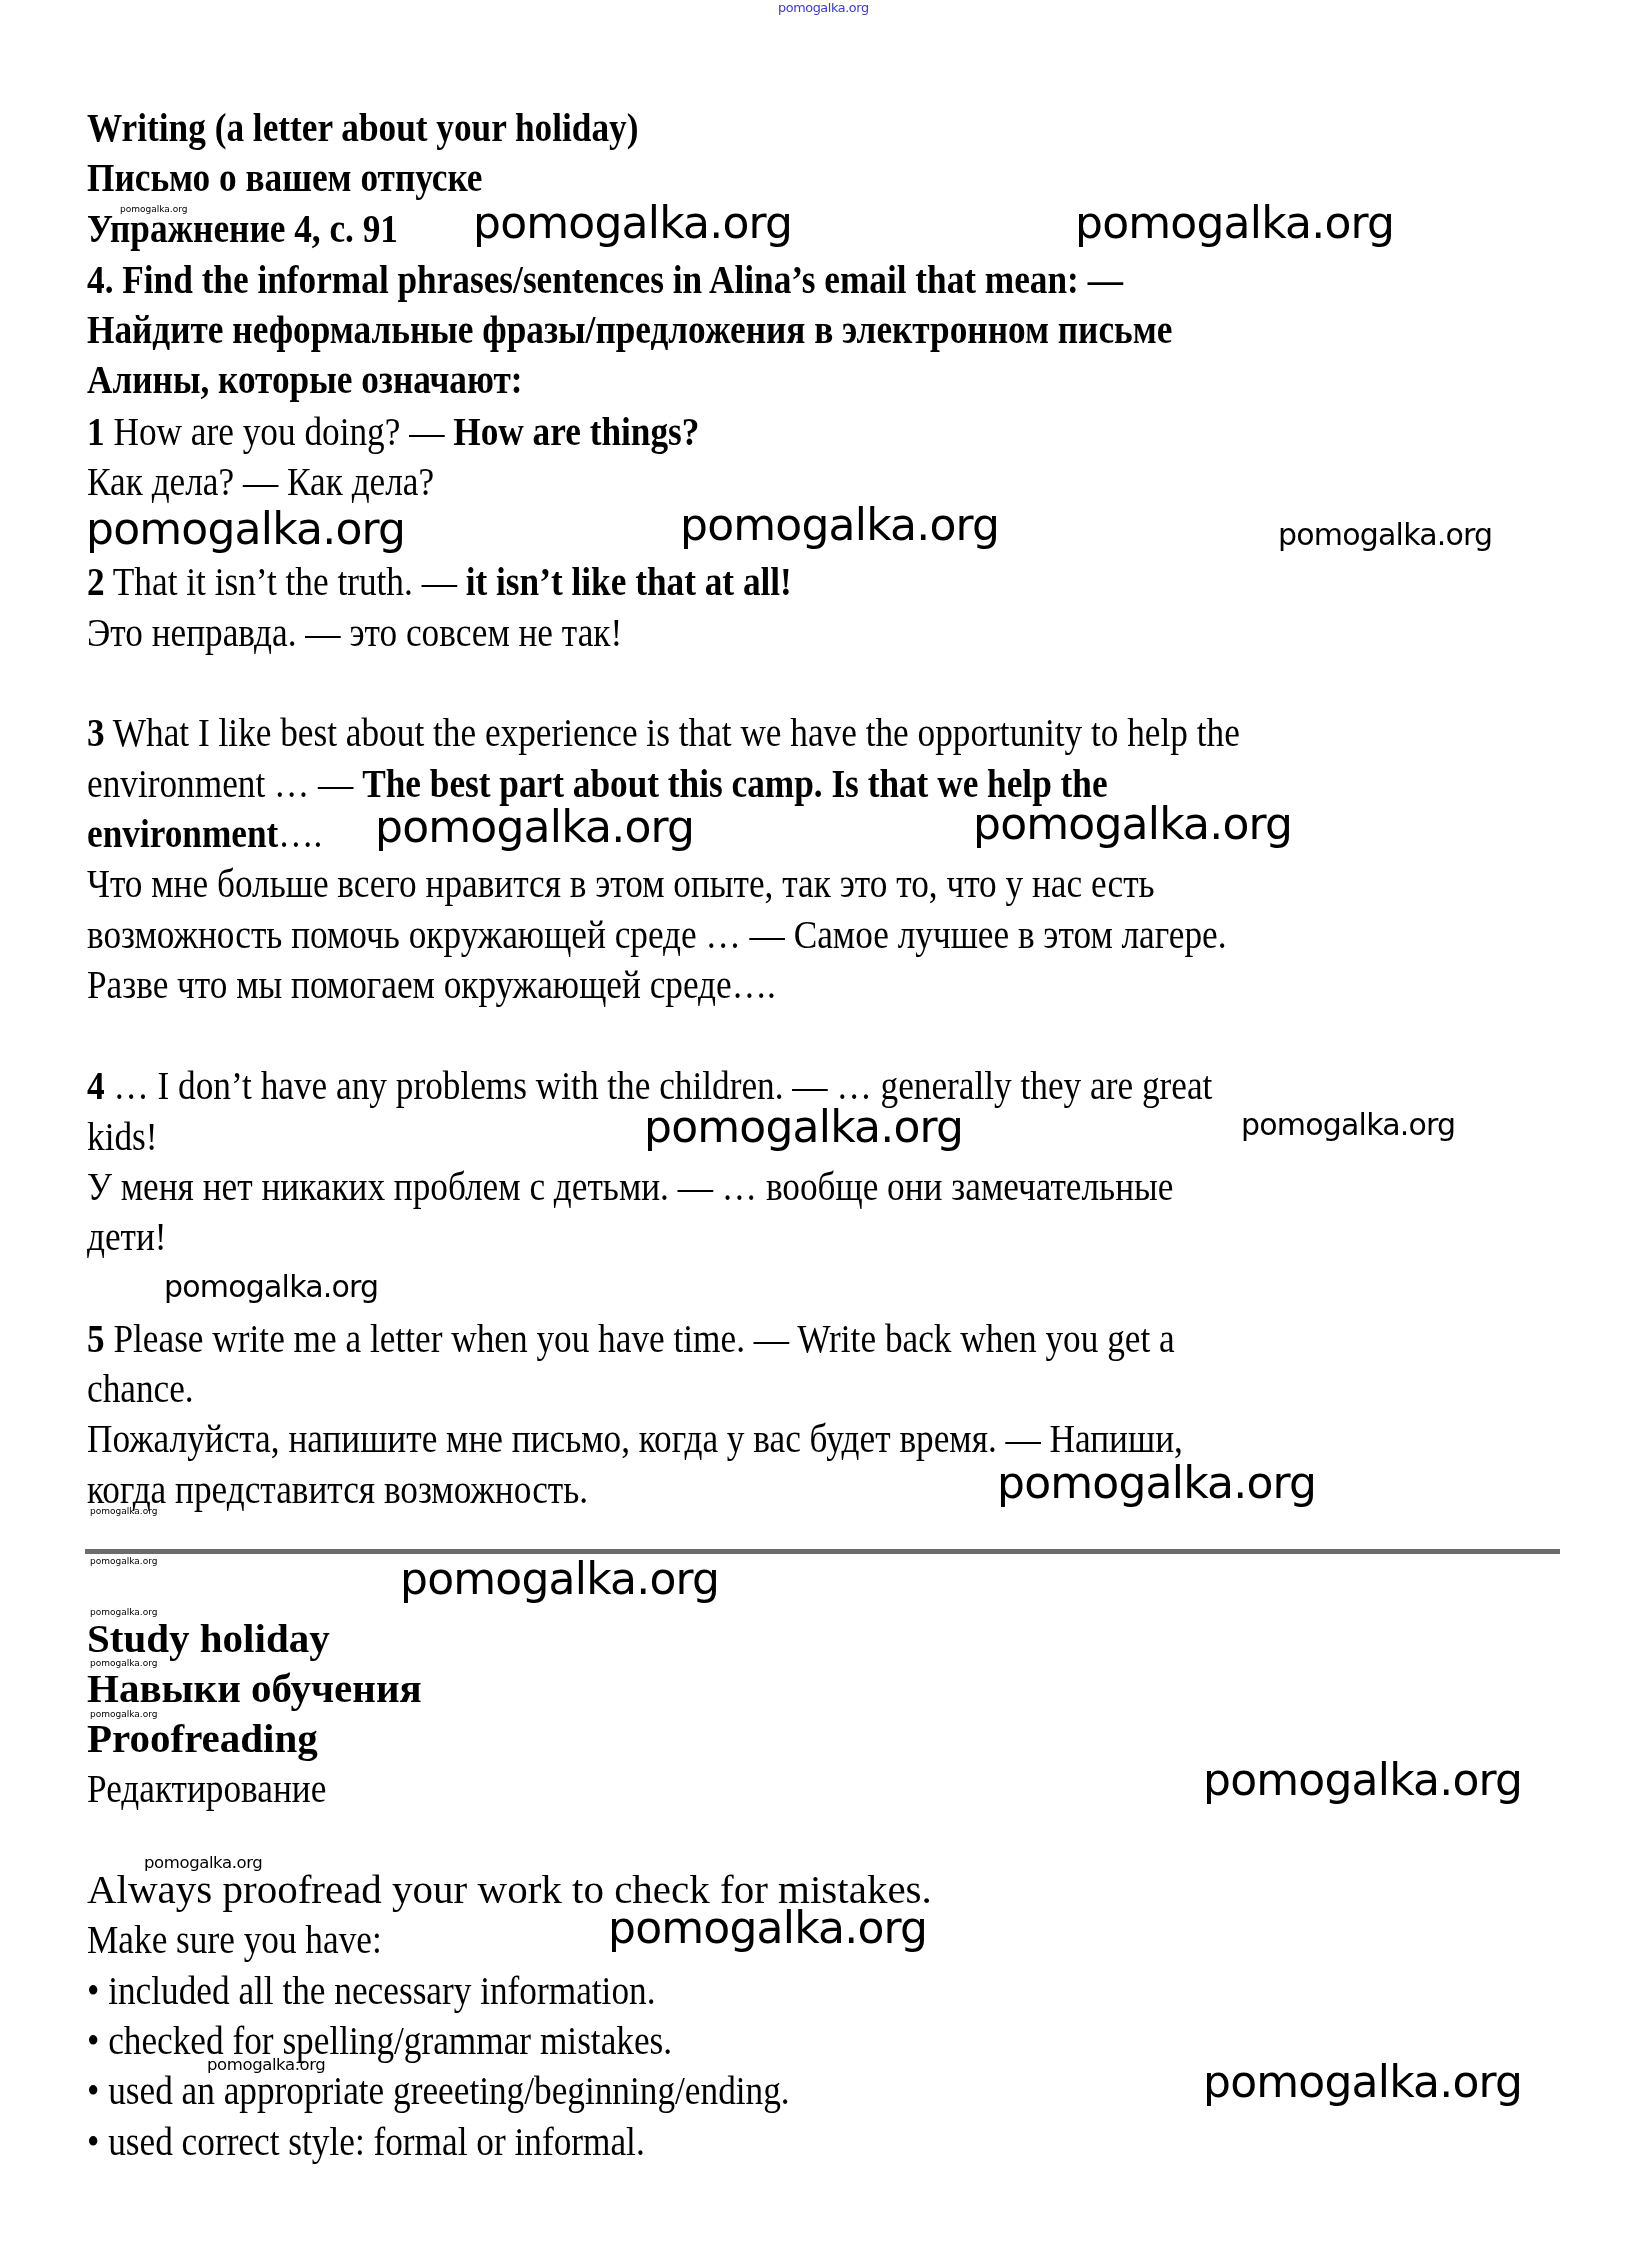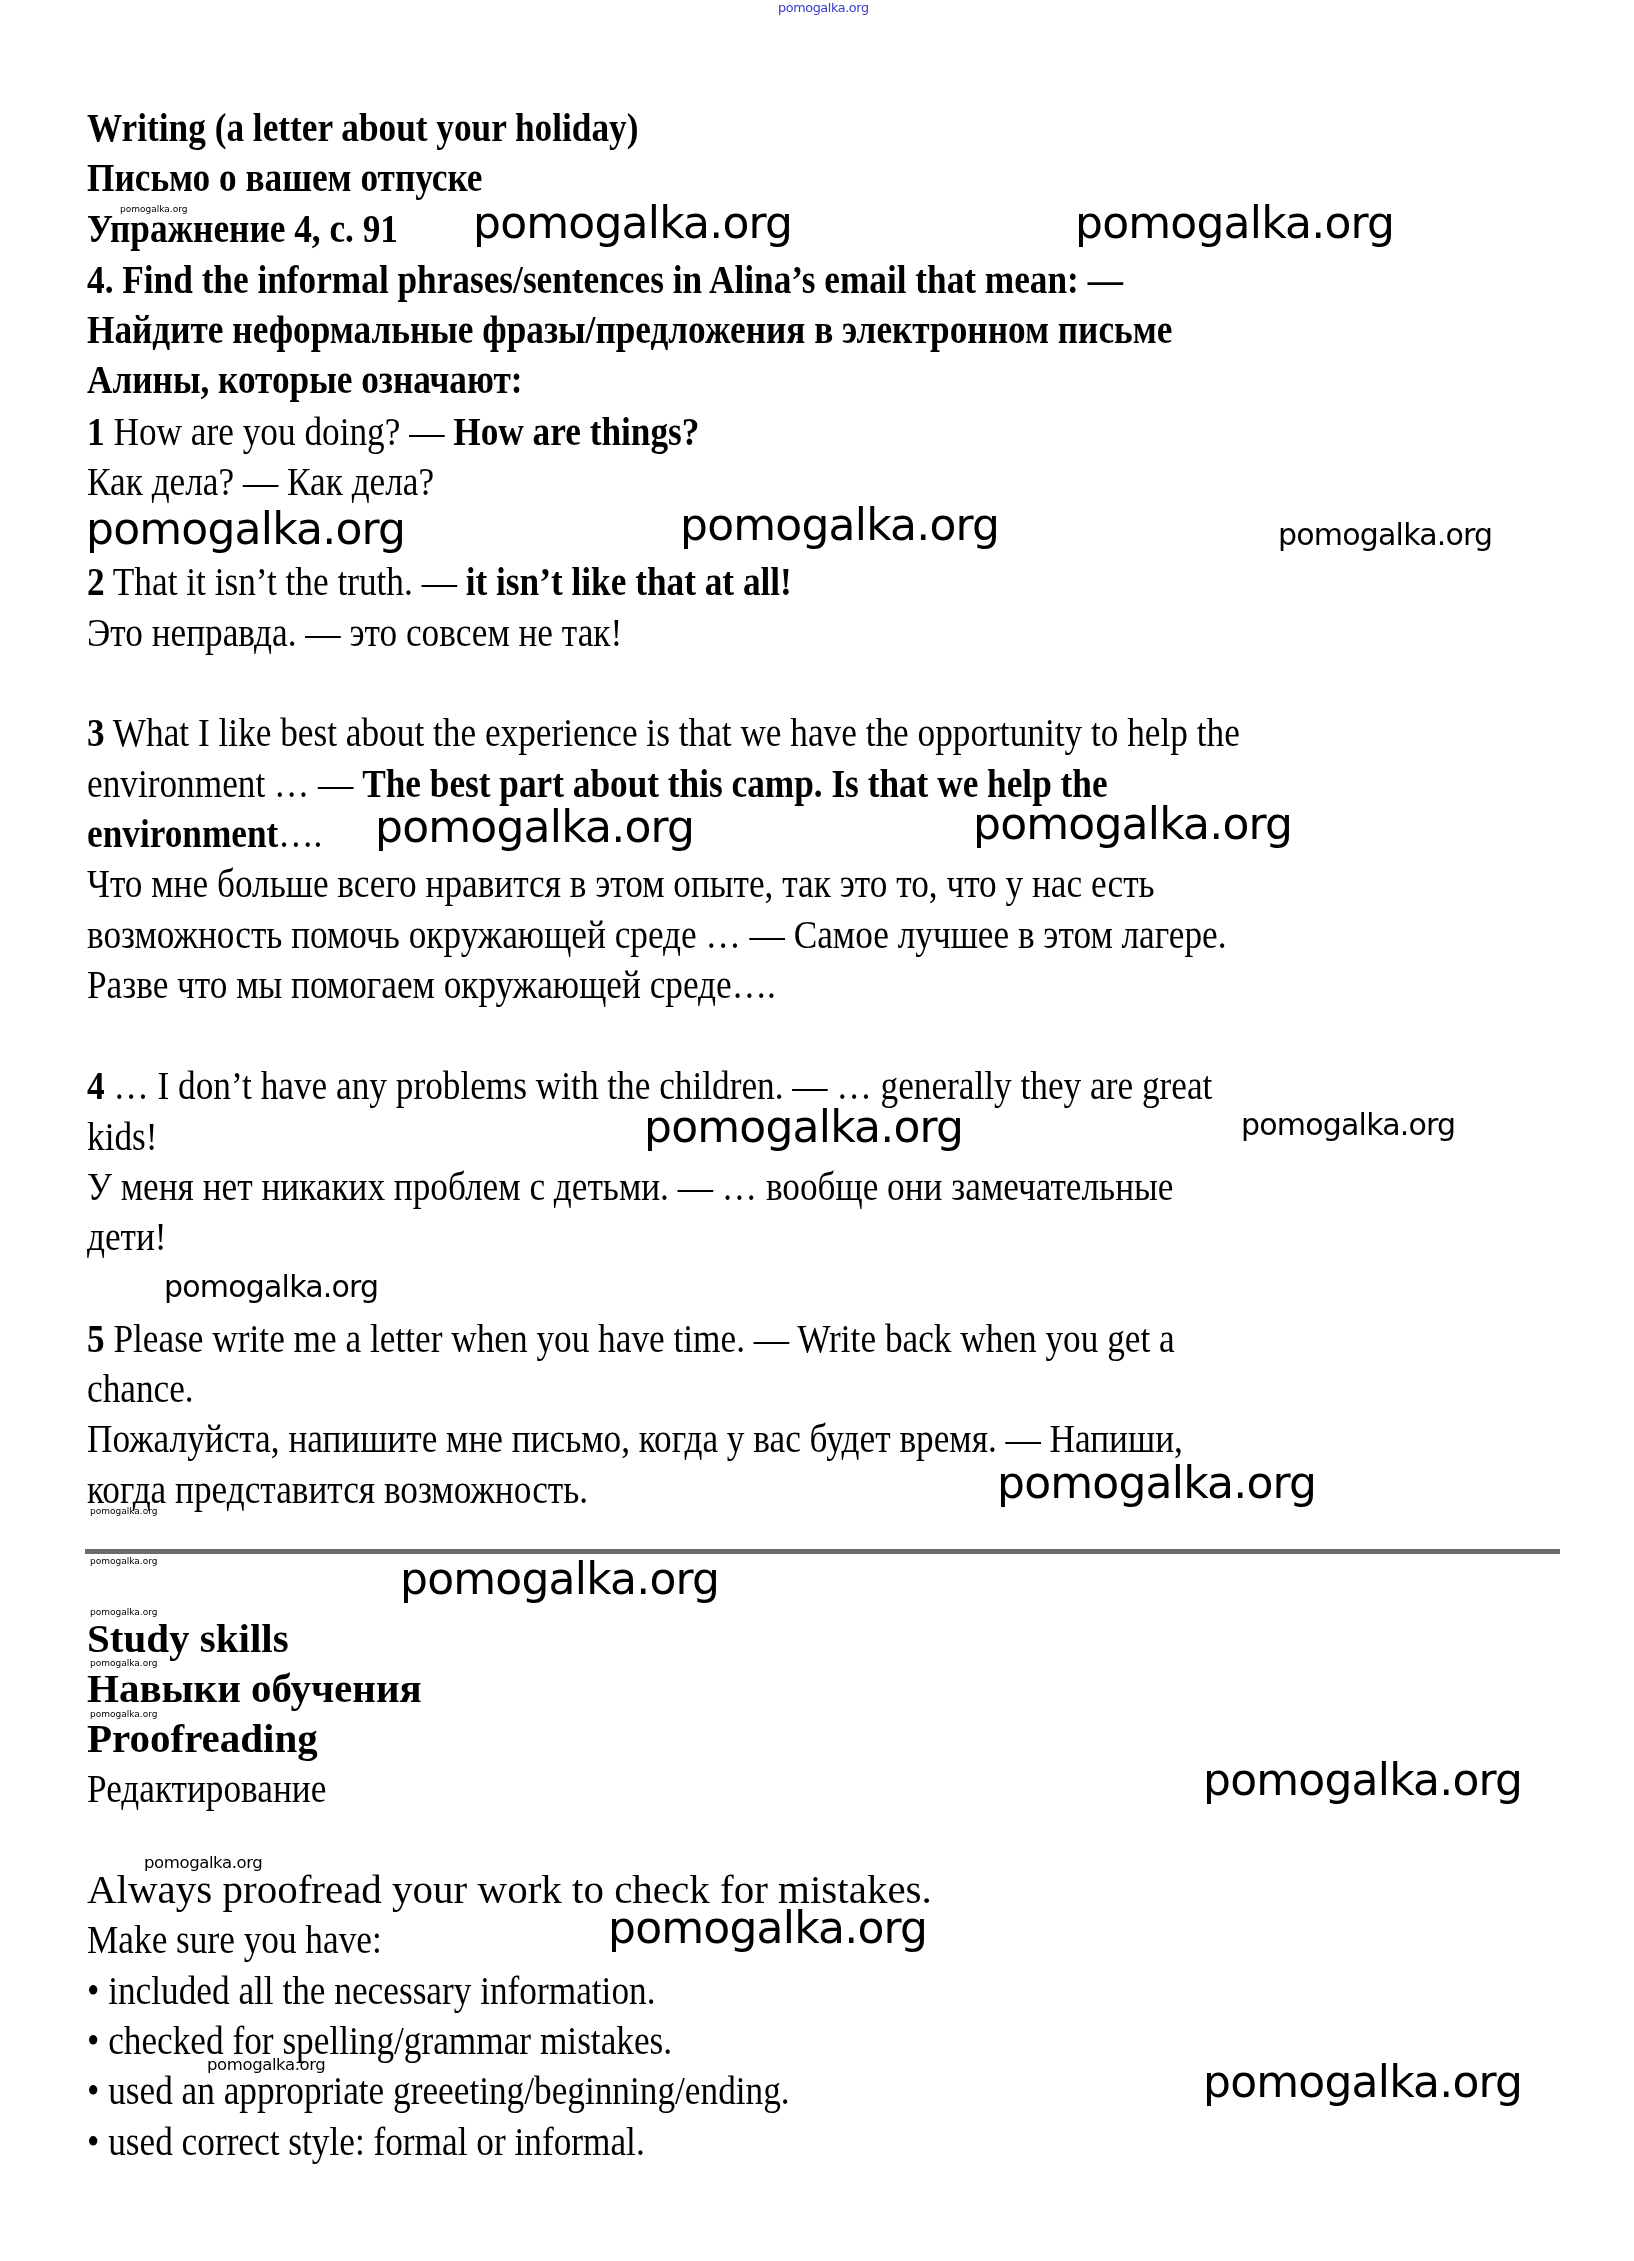--- a/index.html
+++ b/index.html
@@ -97,21 +97,21 @@
   <div class="line cond" style="top:1464px;">когда представится возможность.</div>
   <div class="wm wm-tiny" style="left:90px; top:1506px;">pomogalka.org</div>
   <div class="wm wm-big" style="left:997px; top:1457px;">pomogalka.org</div>
 
   <div class="rule"></div>
 
   <div class="wm wm-tiny" style="left:90px; top:1556px;">pomogalka.org</div>
   <div class="wm wm-big" style="left:400px; top:1553px;">pomogalka.org</div>
 
   <div class="wm wm-tiny" style="left:90px; top:1607px;">pomogalka.org</div>
-  <div class="line b" style="top:1613px;">Study skills</div>
+  <div class="line b" style="top:1613px;">Study holiday</div>
   <div class="wm wm-tiny" style="left:90px; top:1658px;">pomogalka.org</div>
   <div class="line" style="top:1663px;font-weight:bold;">Навыки обучения</div>
   <div class="wm wm-tiny" style="left:90px; top:1709px;">pomogalka.org</div>
   <div class="line b" style="top:1713px;">Proofreading</div>
   <div class="line cond" style="top:1763px;">Редактирование</div>
   <div class="wm wm-big" style="left:1203px; top:1754px;">pomogalka.org</div>
 
   <div class="wm wm-small" style="left:144px; top:1853px;">pomogalka.org</div>
   <div class="line" style="top:1864px;">Always proofread your work to check for mistakes.</div>
   <div class="line cond" style="top:1914px;">Make sure you have:</div>

